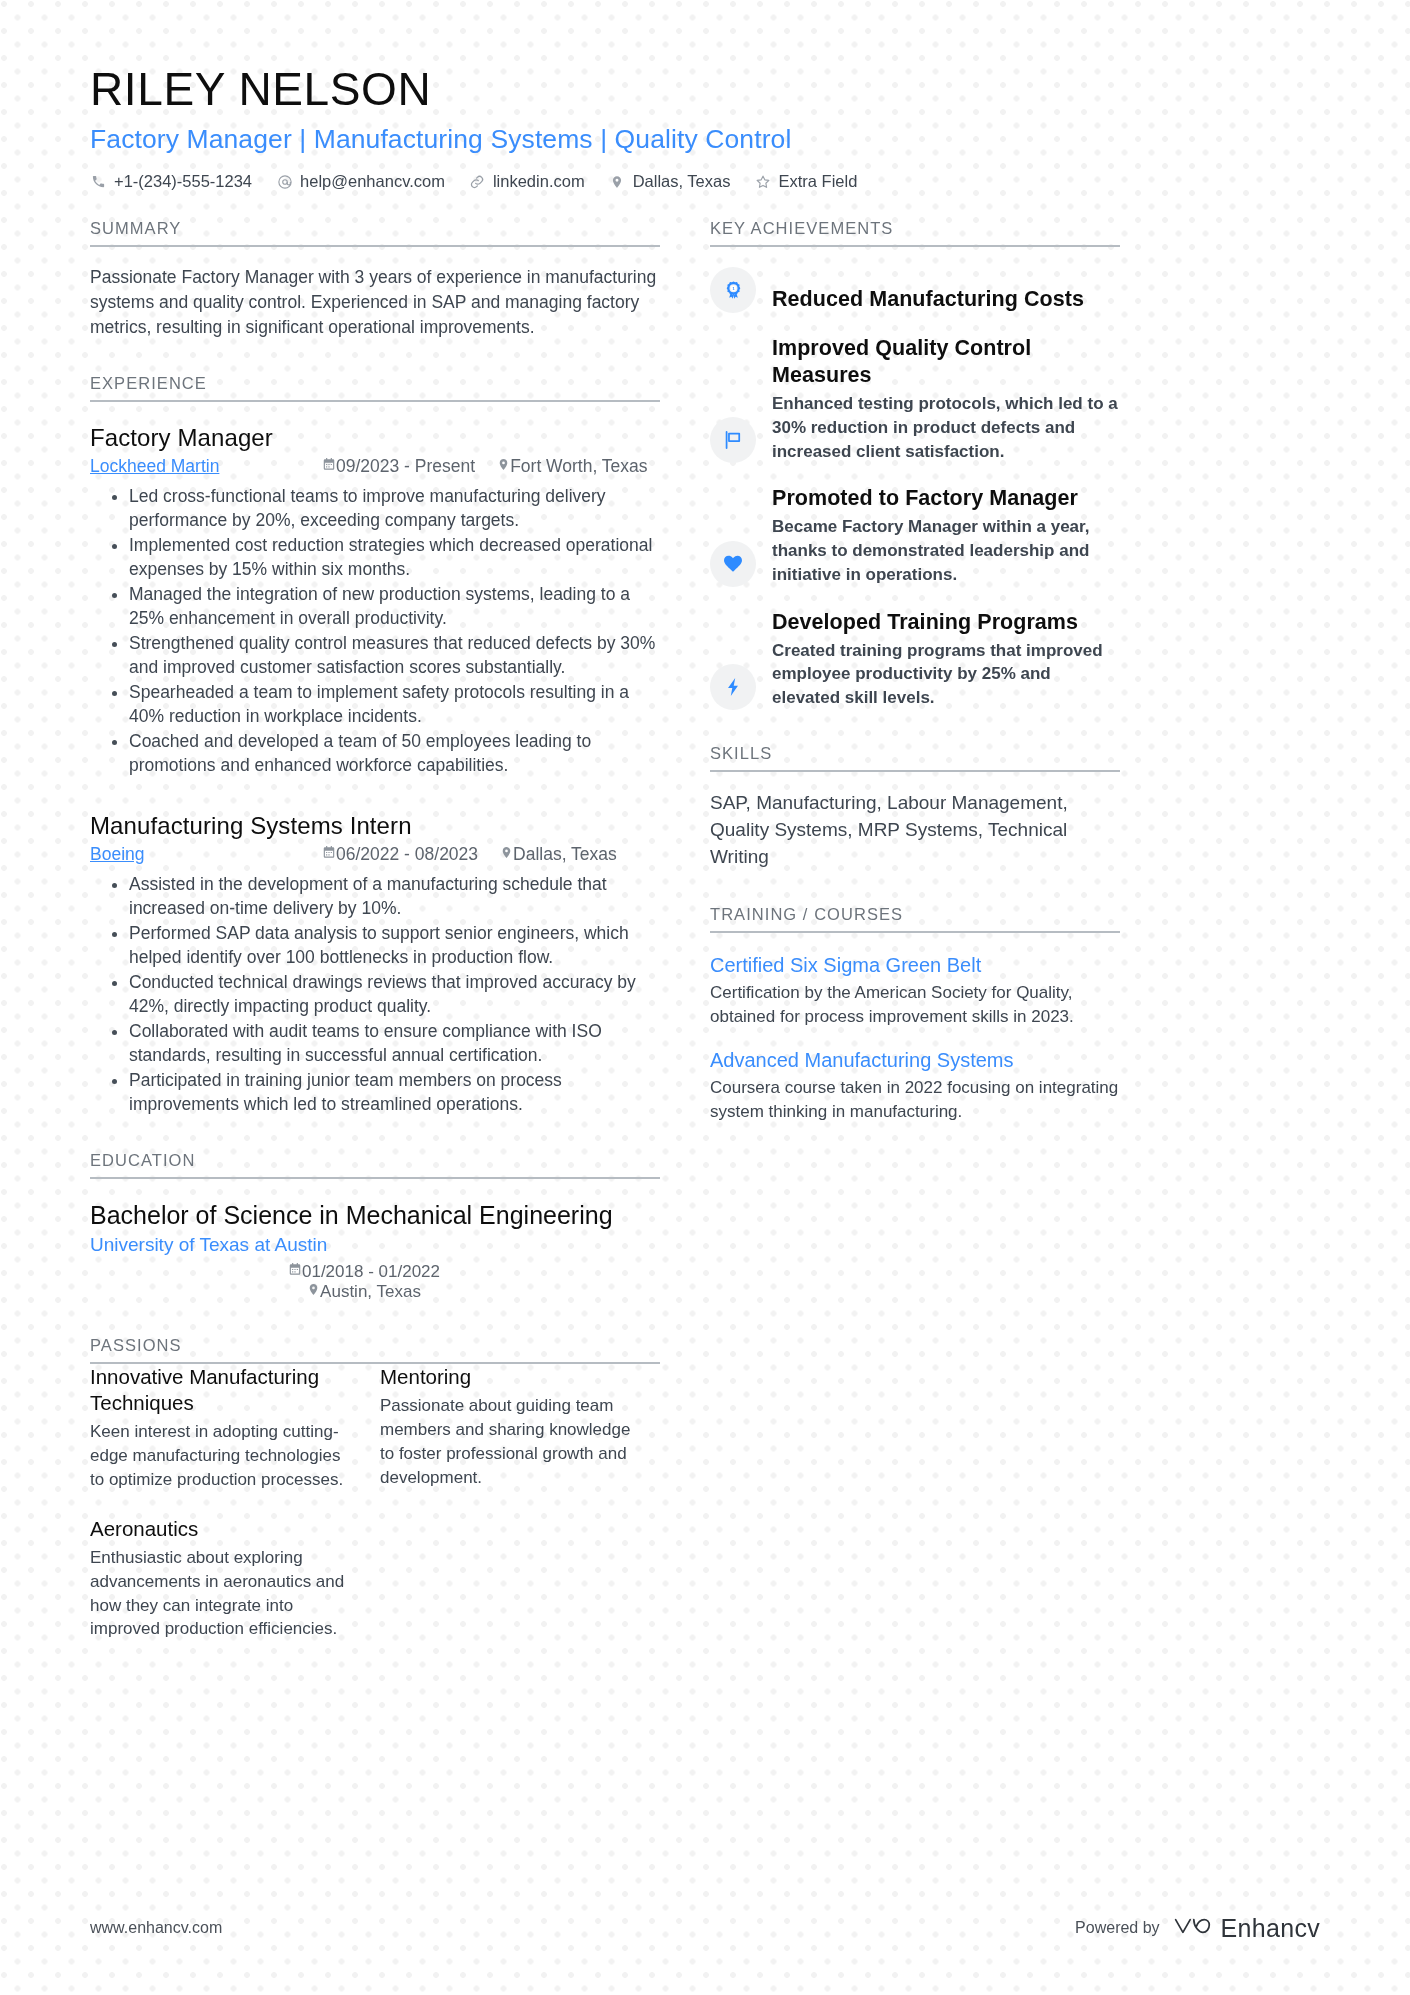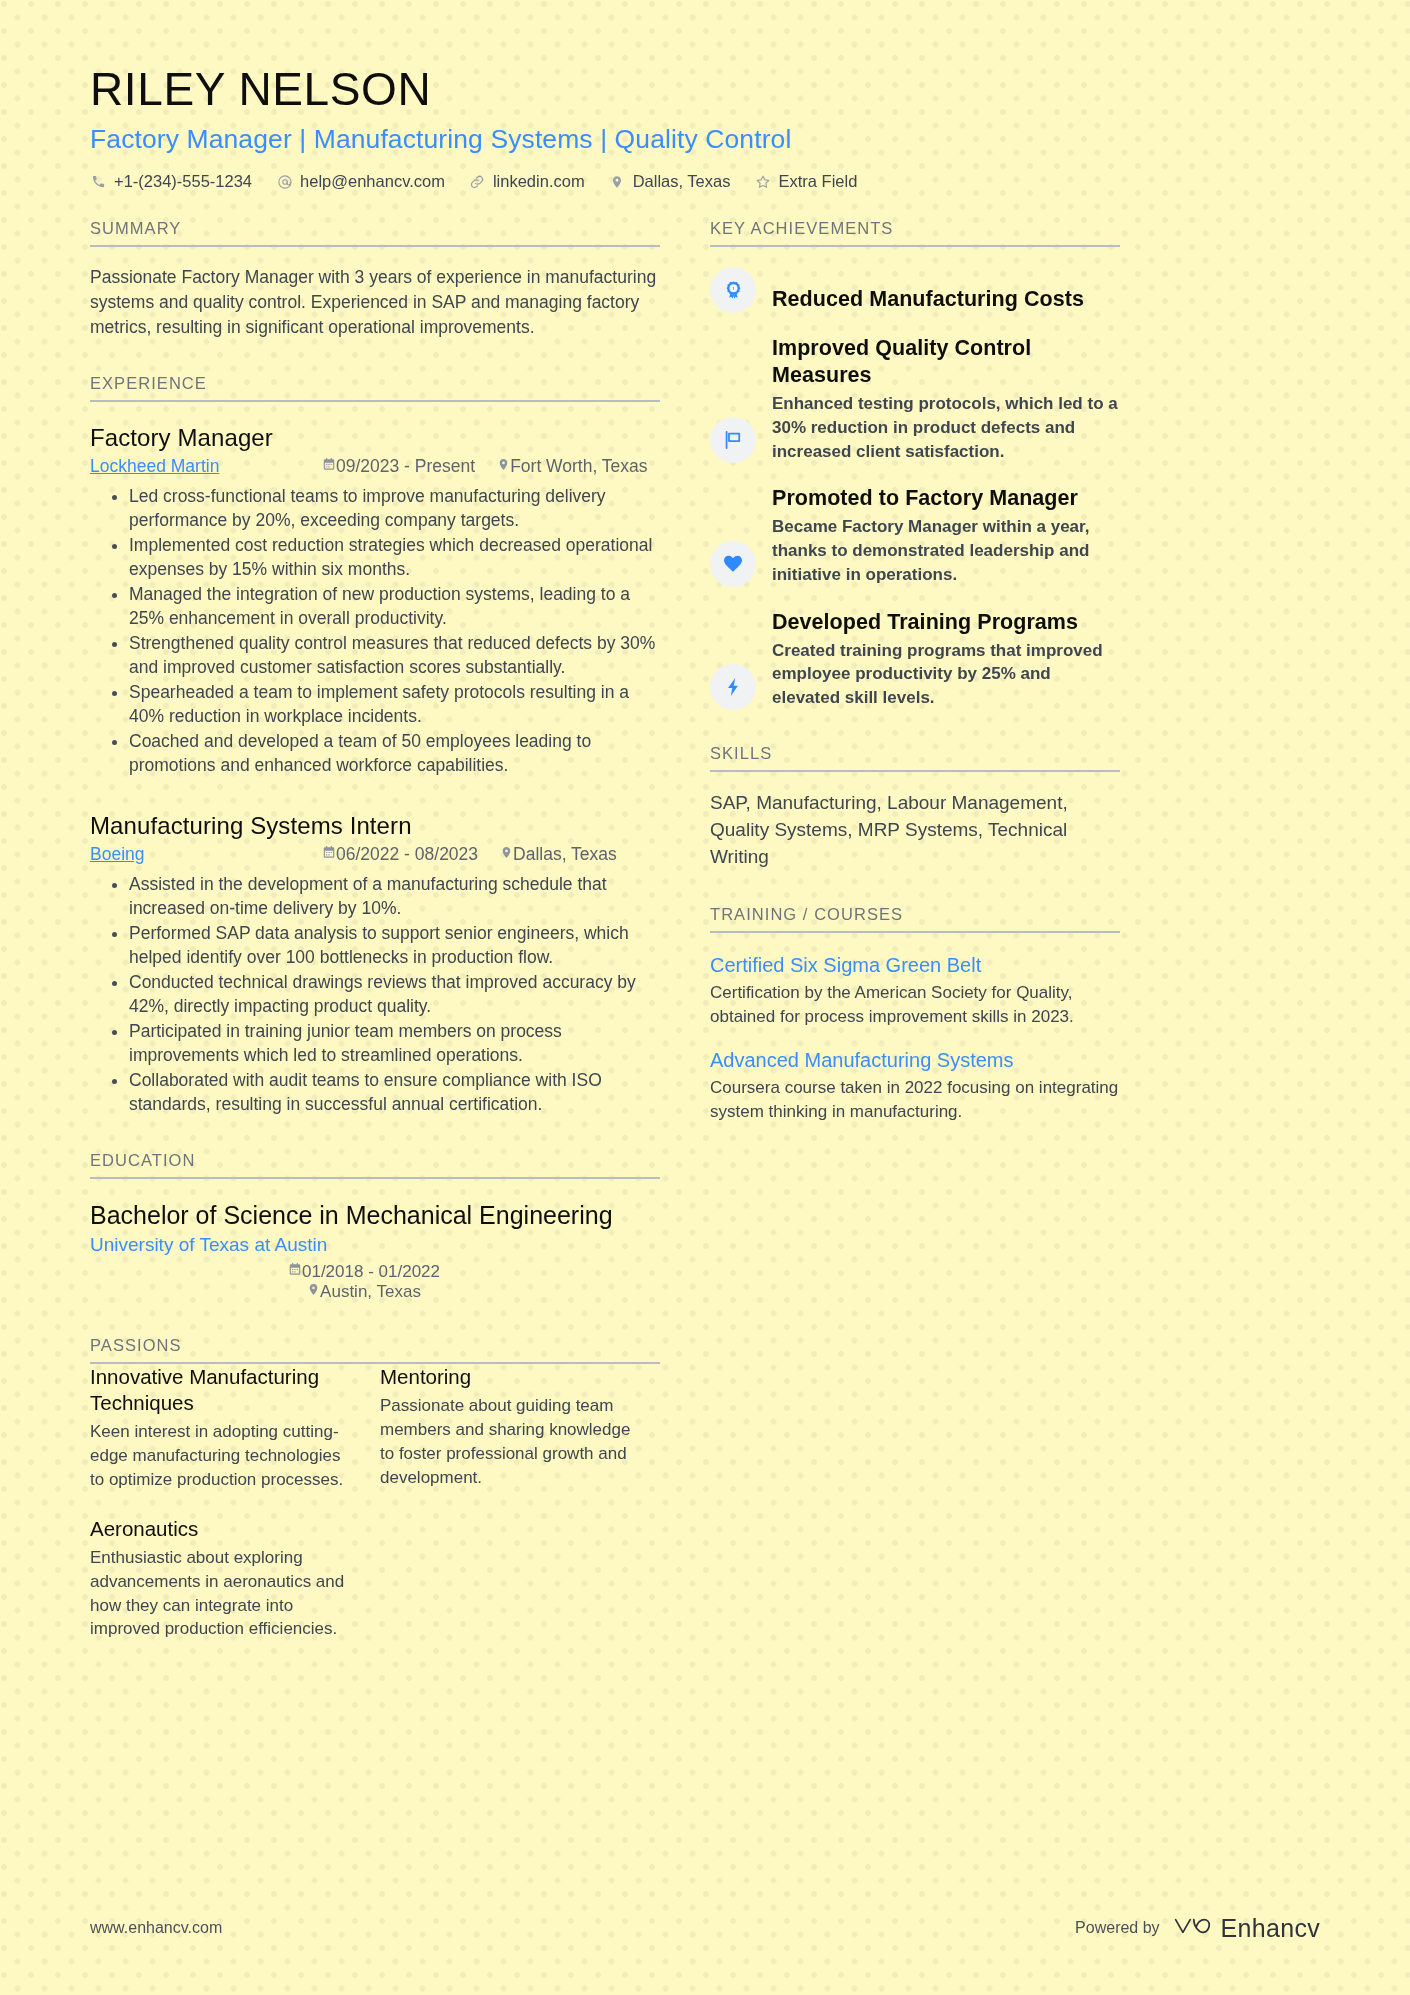--- a/index.html
+++ b/index.html
@@ -7,21 +7,21 @@
   html, body {
     width: 1410px;
     background: #e9e9ea;
     font-family: "Liberation Sans", sans-serif;
   }
 
   .page {
     position: relative;
     width: 1410px;
     height: 1995px;
-    background: #fef9c3;
+    background: #ffffff;
     overflow: hidden;
   }
 
   
   .dots {
     position: absolute;
     inset: 0;
     background-image:
       radial-gradient(circle at 4px 4px, rgba(0,0,0,0.052) 2.6px, rgba(0,0,0,0) 3.2px),
       radial-gradient(circle at 4px 4px, rgba(0,0,0,0.052) 2.6px, rgba(0,0,0,0) 3.2px);
@@ -427,22 +427,22 @@
                       <path d="M12 2C8.1 2 5 5.1 5 9c0 5.2 7 13 7 13s7-7.8 7-13c0-3.9-3.1-7-7-7zm0 9.5A2.5 2.5 0 1 1 12 6.5a2.5 2.5 0 0 1 0 5z"></path>
                     </svg>
                 </span>
                 <span>Dallas, Texas</span>
               </span>
             </div>
             <ul class="bullets">
               <li>Assisted in the development of a manufacturing schedule that increased on-time delivery by 10%.</li>
               <li>Performed SAP data analysis to support senior engineers, which helped identify over 100 bottlenecks in production flow.</li>
               <li>Conducted technical drawings reviews that improved accuracy by 42%, directly impacting product quality.</li>
+              <li>Collaborated with audit teams to ensure compliance with ISO standards, resulting in successful annual certification.</li>
               <li>Participated in training junior team members on process improvements which led to streamlined operations.</li>
-              <li>Collaborated with audit teams to ensure compliance with ISO standards, resulting in successful annual certification.</li>
             </ul>
           </div>
         </section>
 
         <section class="sec">
           <div class="sec-title">EDUCATION</div>
           <div class="edu">
             <div class="edu-degree">Bachelor of Science in Mechanical Engineering</div>
             <div class="edu-school">University of Texas at Austin</div>
             <div class="edu-meta">

